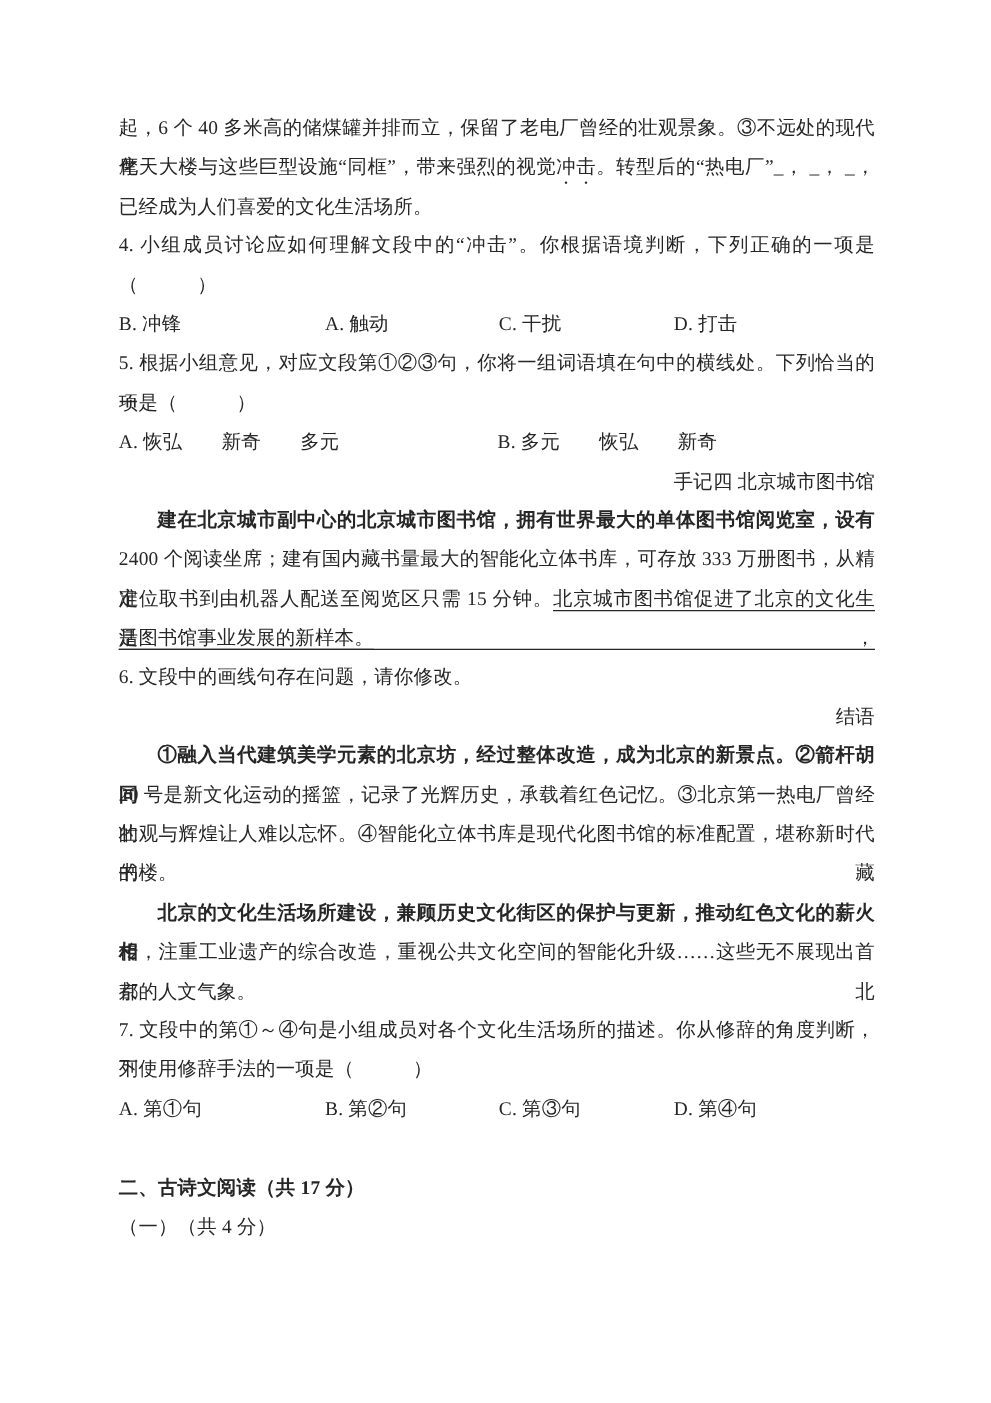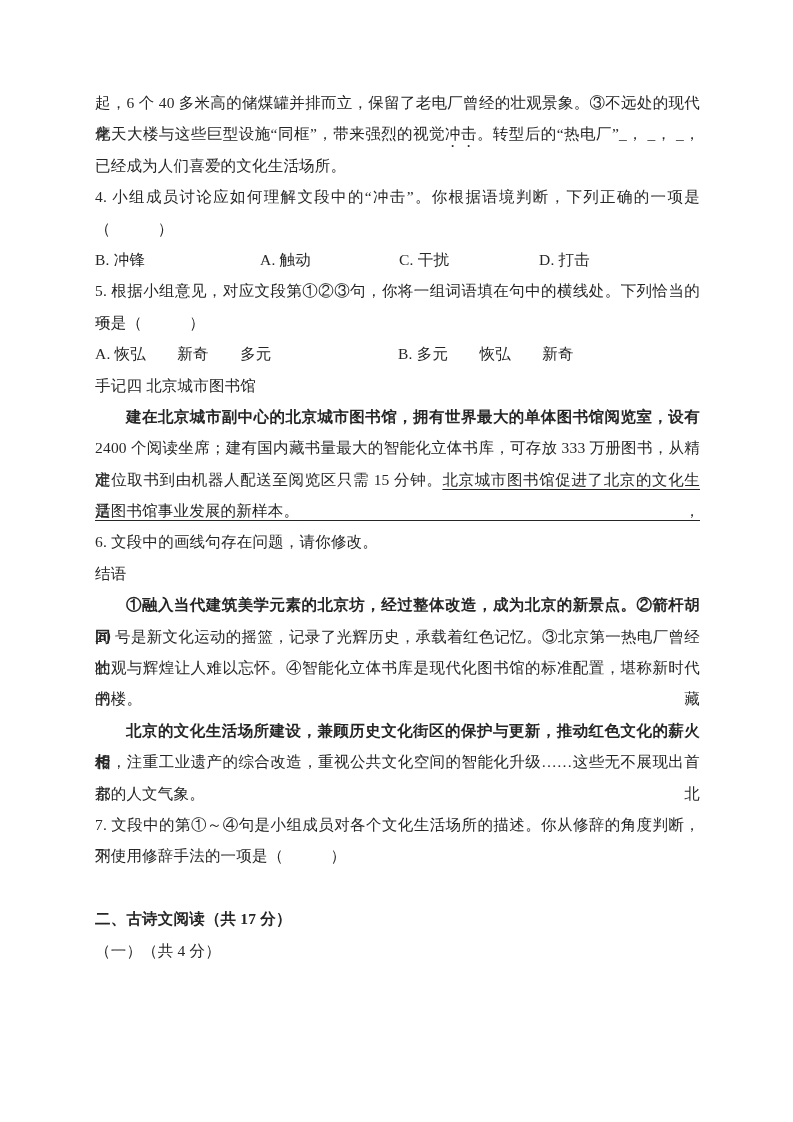--- a/index.html
+++ b/index.html
@@ -21,21 +21,21 @@
     font-size: 15.5px;
     letter-spacing: 0.2px;
     white-space: nowrap;
   }
   .fill {
     white-space: normal;
     text-align: justify;
     text-align-last: justify;
   }
   .indent { text-indent: 2em; font-weight: bold; }
-  .center { text-align: left; white-space: normal; }
+  .center { text-align: right; white-space: normal; }
   .bold { font-weight: bold; }
   .ul {
     text-decoration: underline;
     text-underline-offset: 4px;
     text-decoration-thickness: 1px;
   }
   .emph {
     -webkit-text-emphasis: filled dot;
     -webkit-text-emphasis-position: under left;
     text-emphasis: filled dot;
@@ -95,19 +95,25 @@
   <div class="line fill indent">①融入当代建筑美学元素的北京坊，经过整体改造，成为北京的新景点。②箭杆胡同</div>
   <div class="line fill">20 号是新文化运动的摇篮，记录了光辉历史，承载着红色记忆。③北京第一热电厂曾经的</div>
   <div class="line fill">壮观与辉煌让人难以忘怀。④智能化立体书库是现代化图书馆的标准配置，堪称新时代的藏</div>
   <div class="line">书楼。</div>
   <div class="line fill indent">北京的文化生活场所建设，兼顾历史文化街区的保护与更新，推动红色文化的薪火相</div>
   <div class="line fill">传，注重工业遗产的综合改造，重视公共文化空间的智能化升级……这些无不展现出首都北</div>
   <div class="line">京的人文气象。</div>
 
   <div class="line fill">7. 文段中的第①～④句是小组成员对各个文化生活场所的描述。你从修辞的角度判断，下</div>
   <div class="line">列使用修辞手法的一项是（　　　）</div>
+  <div class="line opts4">
+    <span>A. 第①句</span>
+    <span>B. 第②句</span>
+    <span>C. 第③句</span>
+    <span>D. 第④句</span>
+  </div>
 
   <div class="spacer"></div>
 
   <div class="line bold">二、古诗文阅读（共 17 分）</div>
   <div class="line">（一）（共 4 分）</div>
 
 </div>
 
 </body></html>

